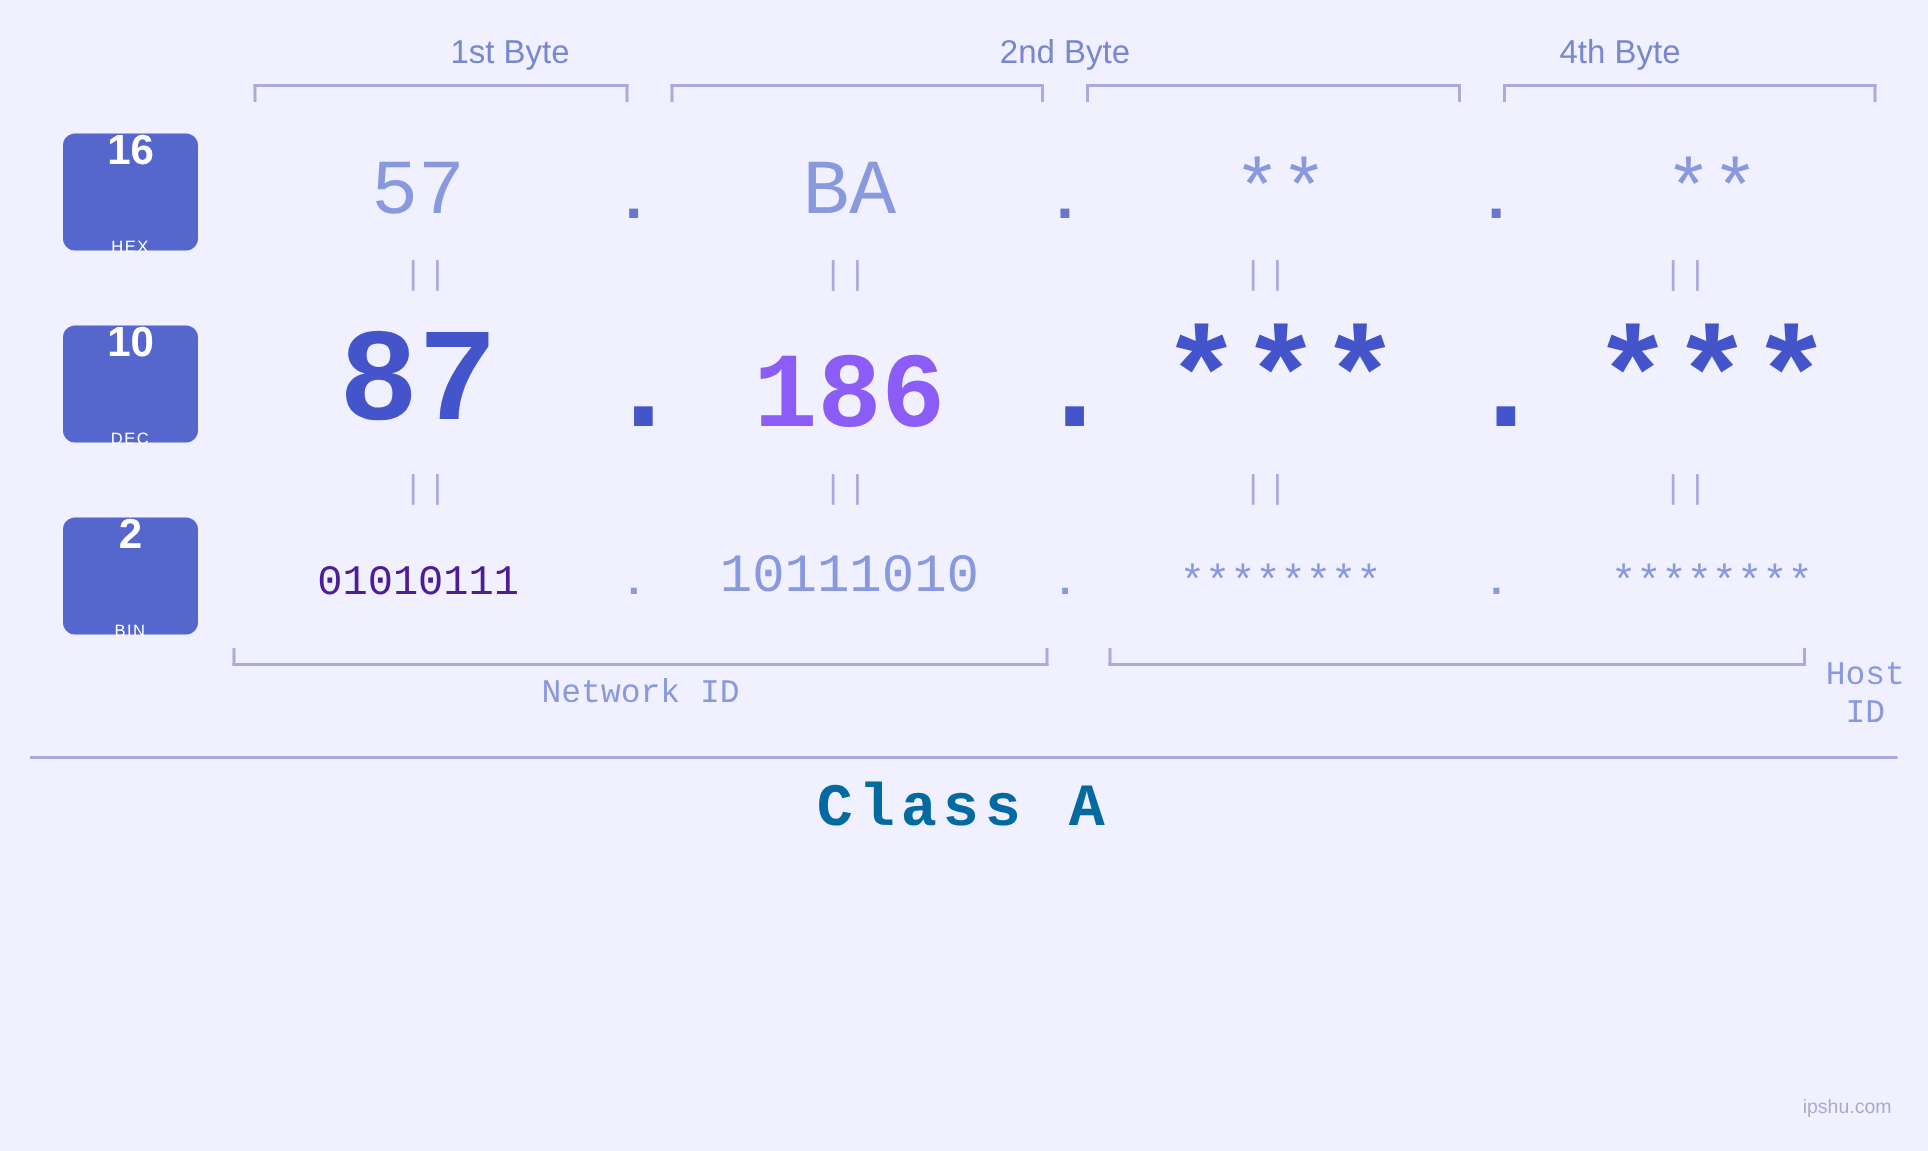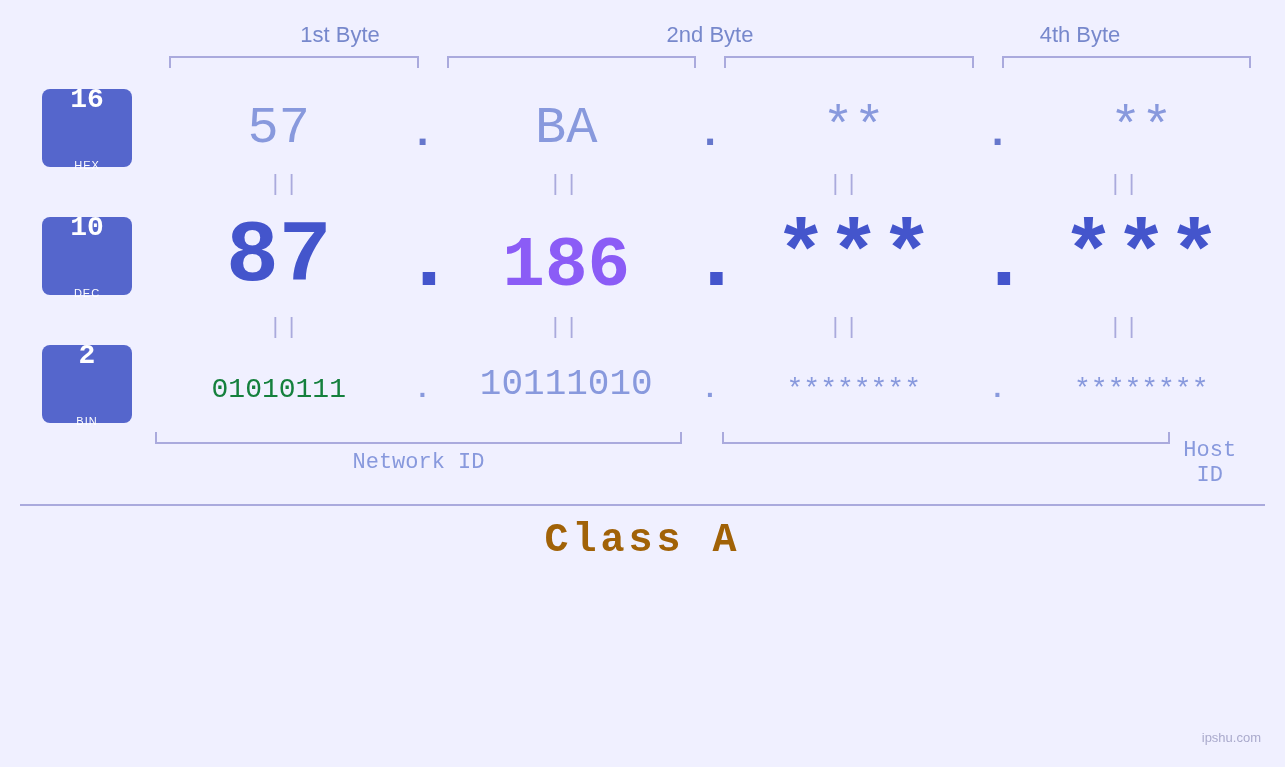--- a/index.html
+++ b/index.html
@@ -28,21 +28,21 @@
       align-items: center;
       justify-content: center;
       position: absolute;
       left: 42px;
     }
 
     .badge-number {
       color: white;
       font-size: 28px;
       font-weight: bold;
-      font-family: Liberation Mono, monospace;
+      font-family: Liberation Sans, sans-serif;
       line-height: 1.1;
     }
 
     .badge-label {
       color: white;
       font-size: 11px;
       font-family: Arial, sans-serif;
       letter-spacing: 1px;
       margin-top: 44px;
     }
@@ -260,21 +260,21 @@
 
   <div class="row-with-badge" style="margin-top: 4px; min-height: 80px;">
     <div class="badge-area">
       <div class="badge">
         <span class="badge-number">2</span>
         <span class="badge-label">BIN</span>
       </div>
     </div>
     <div class="values-row">
       <div class="val-cell">
-        <span style="color:#15803d; font-size:28px; font-family:'Courier New',monospace;">01010111</span>
+        <span style="color:#4c1d95; font-size:28px; font-family:'Courier New',monospace;">01010111</span>
       </div>
       <div class="dot-cell">
         <span style="color:#8899dd; font-size:28px; font-weight:bold;">.</span>
       </div>
       <div class="val-cell">
         <span style="color:#8899dd; font-size:36px; font-family:'Courier New',monospace;">10111010</span>
       </div>
       <div class="dot-cell">
         <span style="color:#8899dd; font-size:28px; font-weight:bold;">.</span>
       </div>
@@ -283,41 +283,41 @@
       </div>
       <div class="dot-cell">
         <span style="color:#8899dd; font-size:28px; font-weight:bold;">.</span>
       </div>
       <div class="val-cell">
         <span style="color:#8899dd; font-size:28px; font-family:'Courier New',monospace;">********</span>
       </div>
     </div>
   </div>
 
-  <div style="padding-left: 155px; padding-right: 36px; margin-top: 8px;">
+  <div style="padding-left: 155px; padding-right: 2px; margin-top: 8px;">
     <div style="display:flex; align-items:flex-start;">
 
       <div style="flex: 2.08; display:flex; flex-direction:column; align-items:center;">
         <div style="width:100%; border-bottom: 2px solid #aaaadd; border-left: 2px solid #aaaadd; border-right: 2px solid #aaaadd; height: 12px;"></div>
         <div style="margin-top: 6px; color:#8899dd; font-size:22px; font-family:'Courier New',monospace; text-align:center;">Network ID</div>
       </div>
 
       <div style="width:40px;"></div>
 
       <div style="flex: 2.08; display:flex; flex-direction:row; align-items:flex-start;">
         <div style="width:100%; border-bottom: 2px solid #aaaadd; border-left: 2px solid #aaaadd; border-right: 2px solid #aaaadd; height: 12px;"></div>
         <div style="margin-top: 6px; color:#8899dd; font-size:22px; font-family:'Courier New',monospace; text-align:center;">Host ID</div>
       </div>
     </div>
   </div>
 
   <div style="padding: 0 20px 0 20px; margin-top: 16px; position: relative;">
     <div style="height:2px; background:#aaaadd; margin-bottom: 12px;"></div>
     <div style="text-align:center;">
-      <span style="color:#a16207; font-size:40px; font-family:'Courier New',monospace; font-weight:bold; letter-spacing:4px;text-align:center;">Class A</span>
+      <span style="color:#0369a1; font-size:40px; font-family:'Courier New',monospace; font-weight:bold; letter-spacing:4px;text-align:center;">Class A</span>
     </div>
   </div>
 
   <div style="position:absolute; bottom:20px; right:24px;">
     <span style="color:#aaaacc; font-size:13px; font-family:Arial,sans-serif;">ipshu.com</span>
   </div>
 
 </div>
 
 </body></html>

